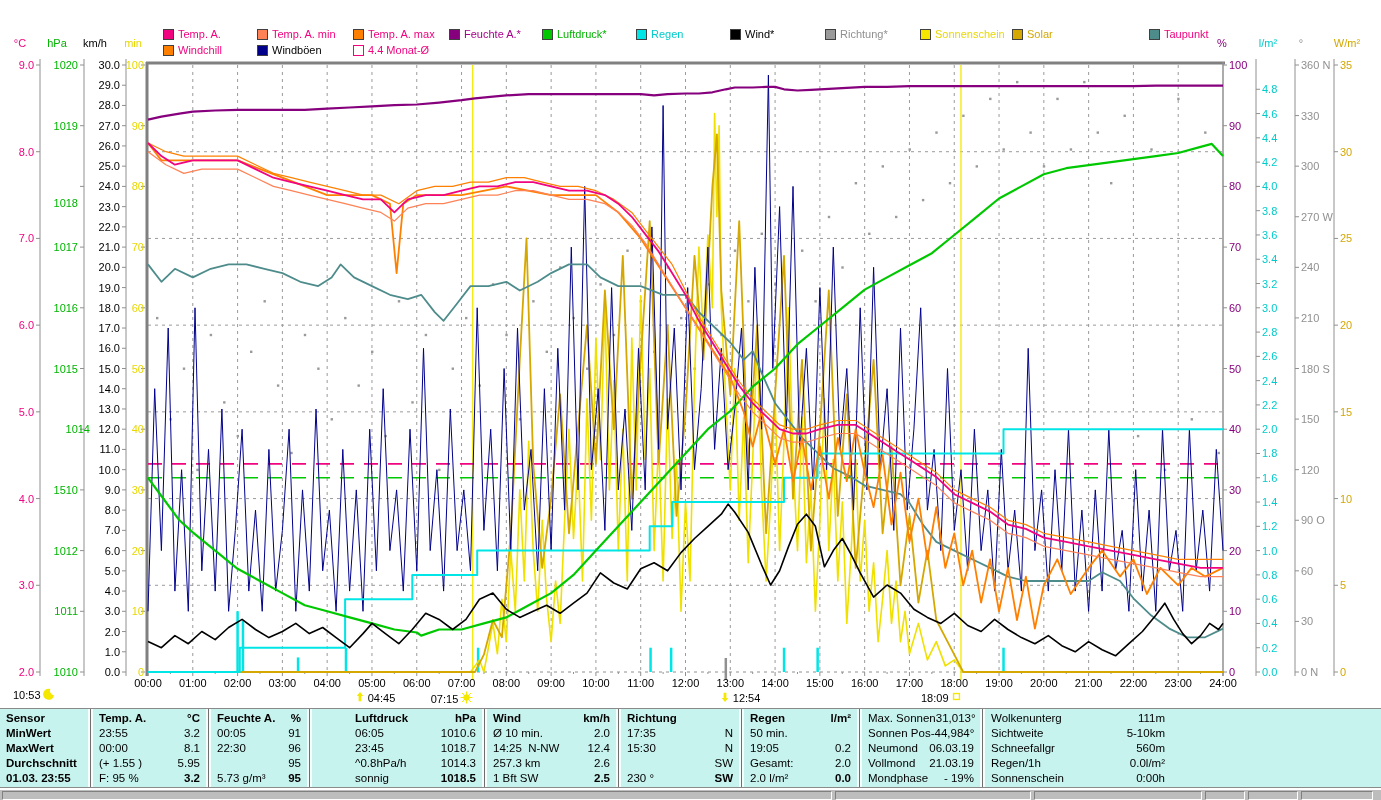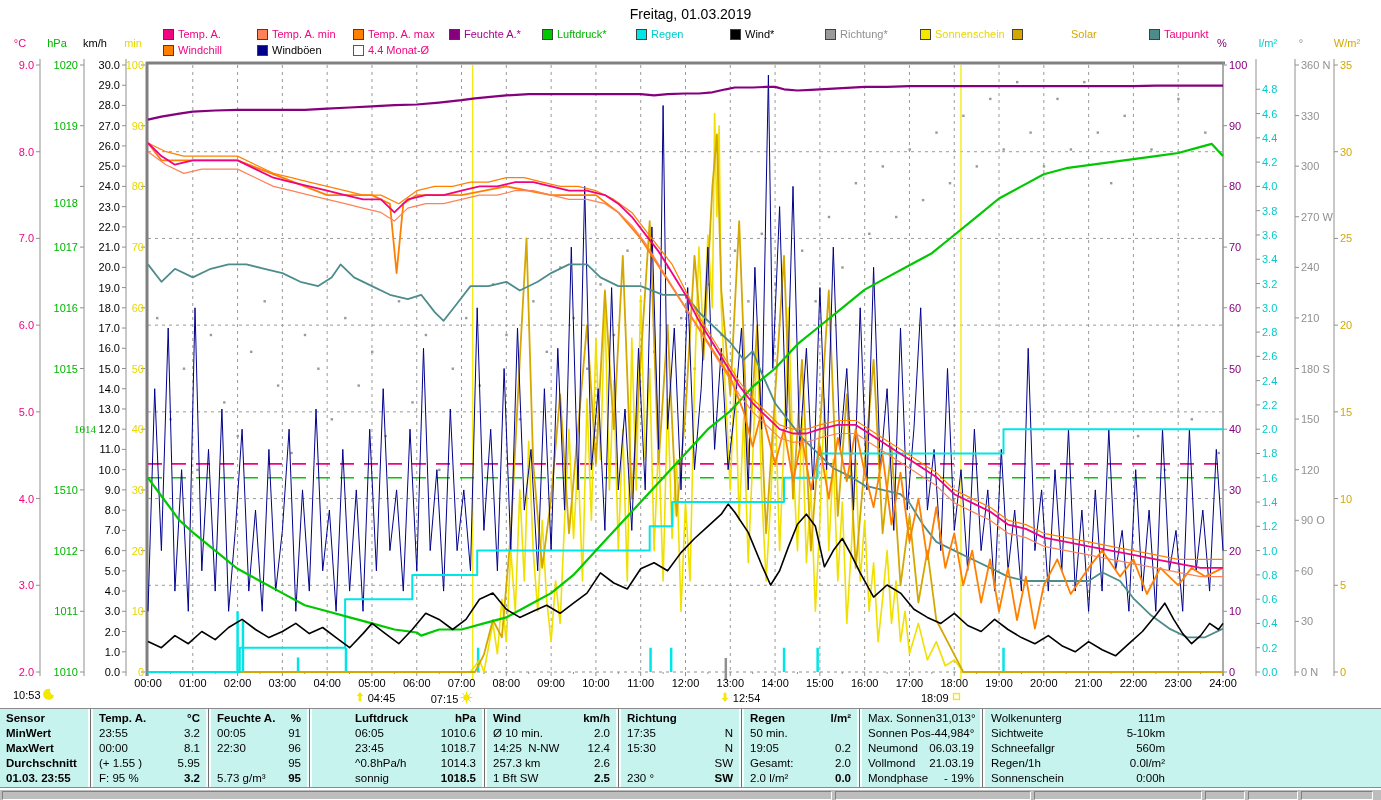--- a/index.html
+++ b/index.html
@@ -34,21 +34,20 @@
   .sensorcol .trow:last-child .tl{font-weight:bold;}
   #statusbar{position:absolute;left:0;top:789px;width:1381px;height:11px;background:#bdbdbd;
              border-top:1px solid #ffffff;display:flex;align-items:center;padding-left:2px;box-sizing:border-box;}
   .panel{height:7px;background:#bdbdbd;border:1px solid;border-color:#808080 #ffffff #ffffff #808080;
          margin-right:3px;flex:0 0 auto;}
 </style>
 </head>
 <body>
 
 <div id="root">
-  <div id="title">Freitag, 01.03.2019</div>
   <div id="legend-row1">
       <div class="leg" style="left: 163px; top: 28px;">
         <span class="sw" style="background: rgb(240, 4, 127);"></span>
         <span style="color: rgb(240, 4, 127);">Temp. A.</span>
       </div>
       <div class="leg" style="left: 257px; top: 28px;">
         <span class="sw" style="background: rgb(255, 130, 86);"></span>
         <span style="color: rgb(240, 4, 127);">Temp. A. min</span>
       </div>
       <div class="leg" style="left: 353px; top: 28px;">
@@ -74,21 +73,21 @@
       <div class="leg" style="left: 825px; top: 28px;">
         <span class="sw" style="background: rgb(154, 154, 154);"></span>
         <span style="color: rgb(144, 144, 144);">Richtung*</span>
       </div>
       <div class="leg" style="left: 920px; top: 28px;">
         <span class="sw" style="background: rgb(245, 232, 0);"></span>
         <span style="color: rgb(232, 216, 0);">Sonnenschein</span>
       </div>
       <div class="leg" style="left: 1012px; top: 28px;">
         <span class="sw" style="background: rgb(212, 168, 0);"></span>
-        <span style="color: rgb(212, 168, 0); margin-left: 44px;">Solar</span>
+        <span style="color: rgb(212, 168, 0);">Solar</span>
       </div>
       <div class="leg" style="left: 1105px; top: 28px; padding-left: 44px;">
         <span class="sw" style="background: rgb(78, 140, 140);"></span>
         <span style="color: rgb(240, 4, 127);">Taupunkt</span>
       </div>
     </div>
   <div id="legend-row2">
       <div class="leg" style="left: 163px; top: 44px;">
         <span class="sw" style="background: rgb(255, 128, 0);"></span>
         <span style="color: rgb(240, 4, 127);">Windchill</span>
@@ -429,21 +428,21 @@
       <span class="ax axl" style="left: 34px; top: 411.857px; color: rgb(240, 4, 127);">5.0</span>
       <span class="ax axl" style="left: 34px; top: 498.571px; color: rgb(240, 4, 127);">4.0</span>
       <span class="ax axl" style="left: 34px; top: 585.286px; color: rgb(240, 4, 127);">3.0</span>
       <span class="ax axl" style="left: 34px; top: 672px; color: rgb(240, 4, 127);">2.0</span>
       <span class="ax axl" style="left: 78px; top: 65px; color: rgb(0, 180, 0);">1020</span>
       <span class="ax axl" style="left: 78px; top: 125.7px; color: rgb(0, 180, 0);">1019</span>
       <span class="ax axl" style="left: 78px; top: 203px; color: rgb(0, 180, 0);">1018</span>
       <span class="ax axl" style="left: 78px; top: 247.1px; color: rgb(0, 180, 0);">1017</span>
       <span class="ax axl" style="left: 78px; top: 307.8px; color: rgb(0, 180, 0);">1016</span>
       <span class="ax axl" style="left: 78px; top: 368.5px; color: rgb(0, 180, 0);">1015</span>
-      <span class="ax axl" style="left: 96px; top: 429.2px; color: rgb(0, 180, 0); font-family: Liberation Serif, serif;">1014</span>
+      <span class="ax axl" style="left: 90px; top: 429.2px; color: rgb(0, 180, 0);">1014</span>
       <span class="ax axl" style="left: 78px; top: 489.9px; color: rgb(0, 180, 0);">1510</span>
       <span class="ax axl" style="left: 78px; top: 550.6px; color: rgb(0, 180, 0);">1012</span>
       <span class="ax axl" style="left: 78px; top: 611.3px; color: rgb(0, 180, 0);">1011</span>
       <span class="ax axl" style="left: 78px; top: 672px; color: rgb(0, 180, 0);">1010</span>
       <span class="ax axl" style="left: 120px; top: 65px; color: rgb(0, 0, 0);">30.0</span>
       <span class="ax axl" style="left: 120px; top: 85.2333px; color: rgb(0, 0, 0);">29.0</span>
       <span class="ax axl" style="left: 120px; top: 105.467px; color: rgb(0, 0, 0);">28.0</span>
       <span class="ax axl" style="left: 120px; top: 125.7px; color: rgb(0, 0, 0);">27.0</span>
       <span class="ax axl" style="left: 120px; top: 145.933px; color: rgb(0, 0, 0);">26.0</span>
       <span class="ax axl" style="left: 120px; top: 166.167px; color: rgb(0, 0, 0);">25.0</span>

